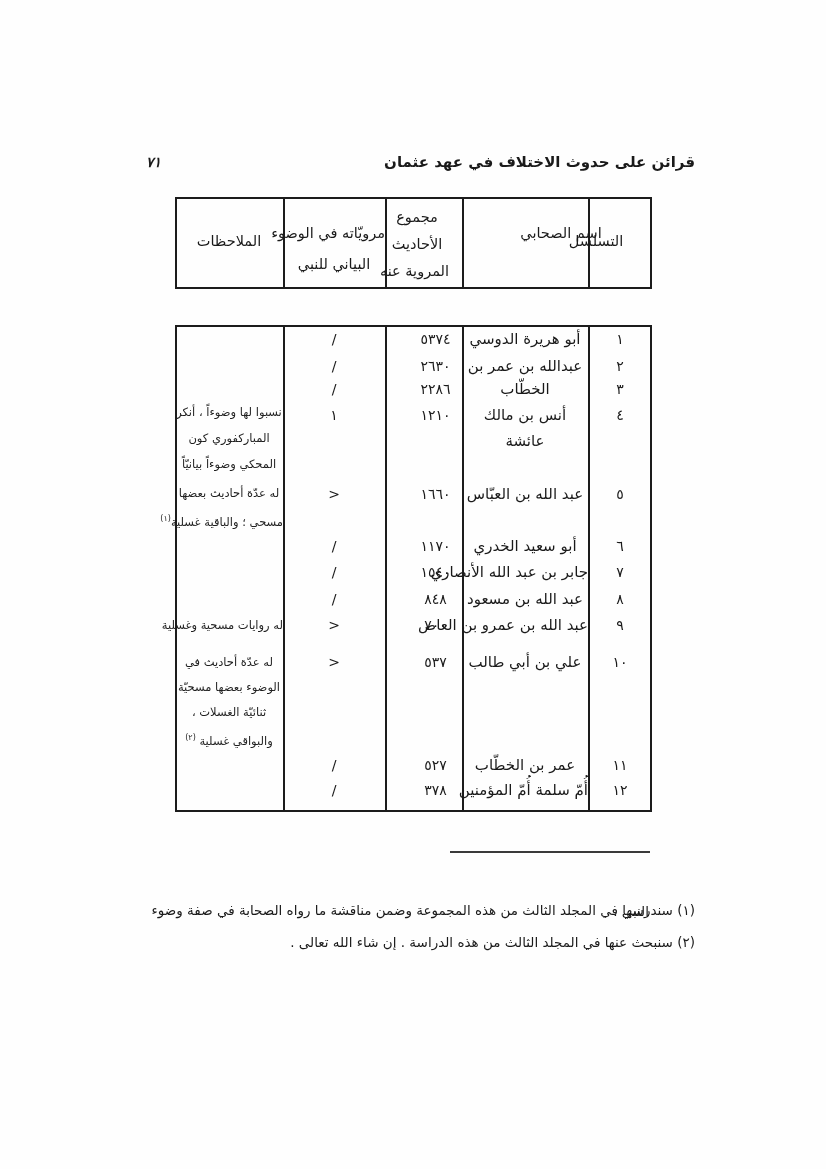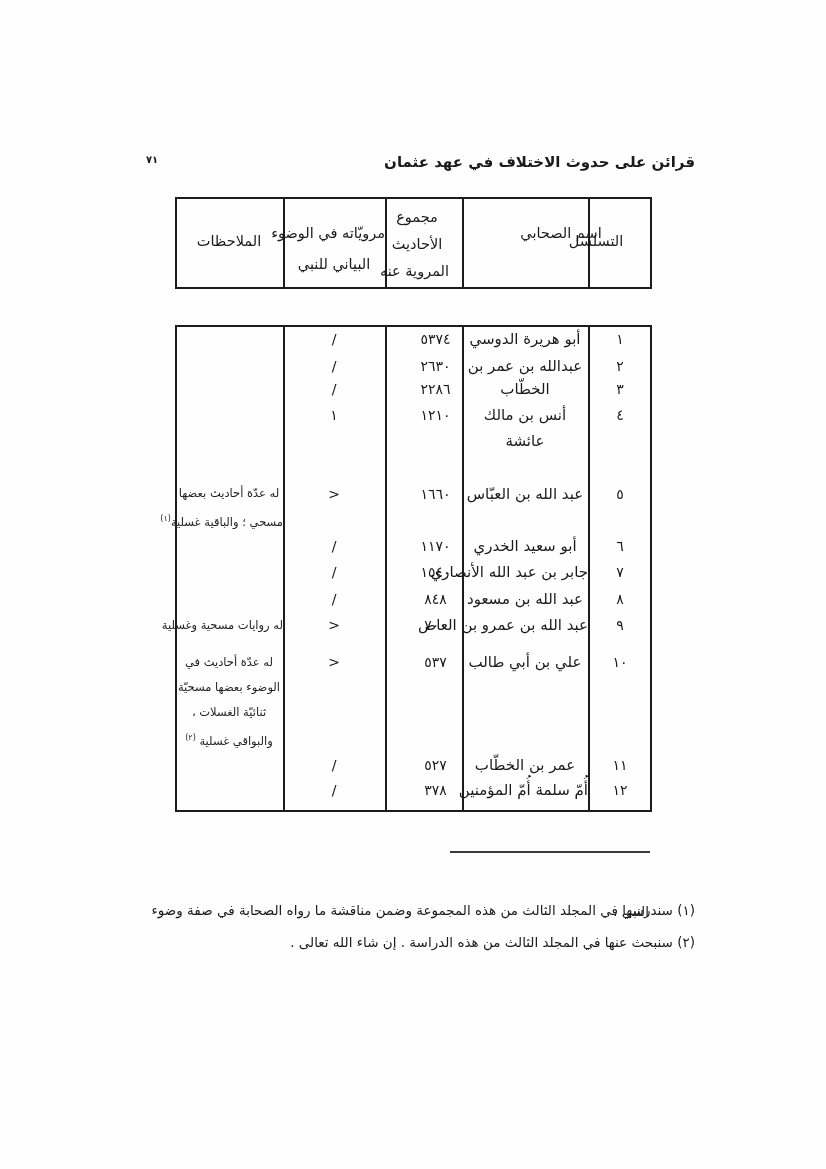--- a/index.html
+++ b/index.html
@@ -12,21 +12,21 @@
     direction:rtl;
     overflow:hidden;
   }
   
   .running-head {
     position:absolute; top:153px; right:131px;
     font-size:15px; font-weight:bold; white-space:nowrap;
   }
   .page-number {
     position:absolute; top:154px; left:146px;
-    font-size:10px; font-weight:bold;
+    font-size:14px; font-weight:bold;font-style:italic;
   }
   
   .box {
     position:absolute; left:175px; width:477px;
     border:2px solid #1c1c1c; box-sizing:border-box;
   }
   .box-header { top:197px; height:92px; }
   .box-body   { top:325px; height:487px; }
   .vline {
     position:absolute; top:0; bottom:0; width:2px;
@@ -175,20 +175,25 @@
     <div class="cell c-tot">٥٢٧</div>
     <div class="cell c-mark">/</div>
   </div>
   <div class="trow" style="top:779px">
     <div class="cell c-ser">١٢</div>
     <div class="cell c-name">أُمّ سلمة أُمّ المؤمنين</div>
     <div class="cell c-tot">٣٧٨</div>
     <div class="cell c-mark">/</div>
   </div>
 
+  <div class="note" style="top:399px; line-height:26px">
+    <div>نسبوا لها وضوءاً ، أنكر</div>
+    <div>المباركفوري كون</div>
+    <div>المحكي وضوءاً بيانيّاً</div>
+  </div>
   <div class="note" style="top:480px; line-height:26px">
     <div>له عدّة أحاديث بعضها</div>
     <div><span>مسحي ؛ والباقية غسلية</span><sup>(١)</sup></div>
   </div>
   <div class="note" style="top:614px; line-height:22px">
     <div>له روايات مسحية وغسلية</div>
   </div>
   <div class="note" style="top:650px; line-height:25px">
     <div>له عدّة أحاديث في</div>
     <div>الوضوء بعضها مسحيّة</div>

